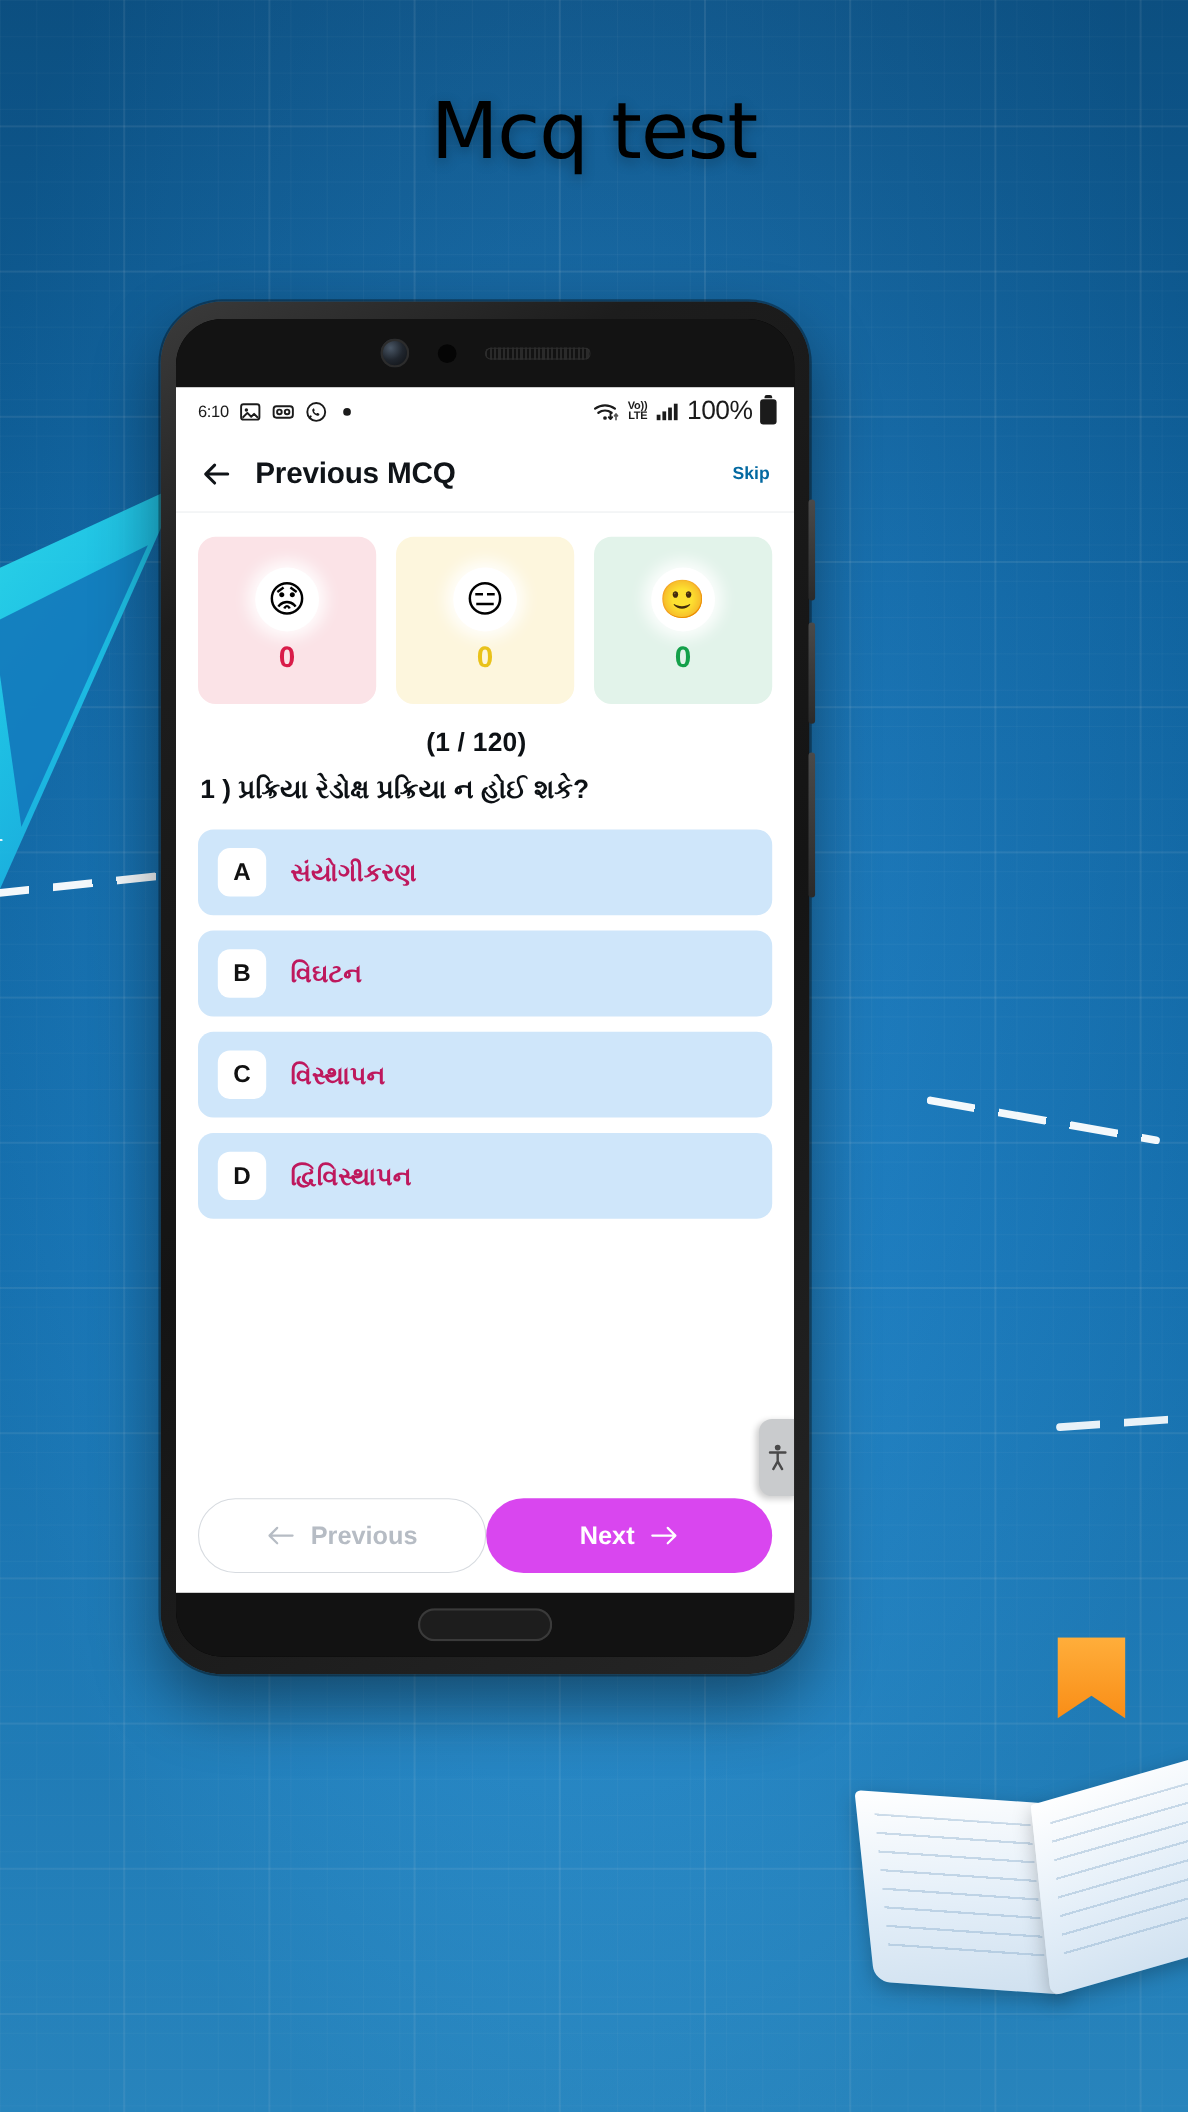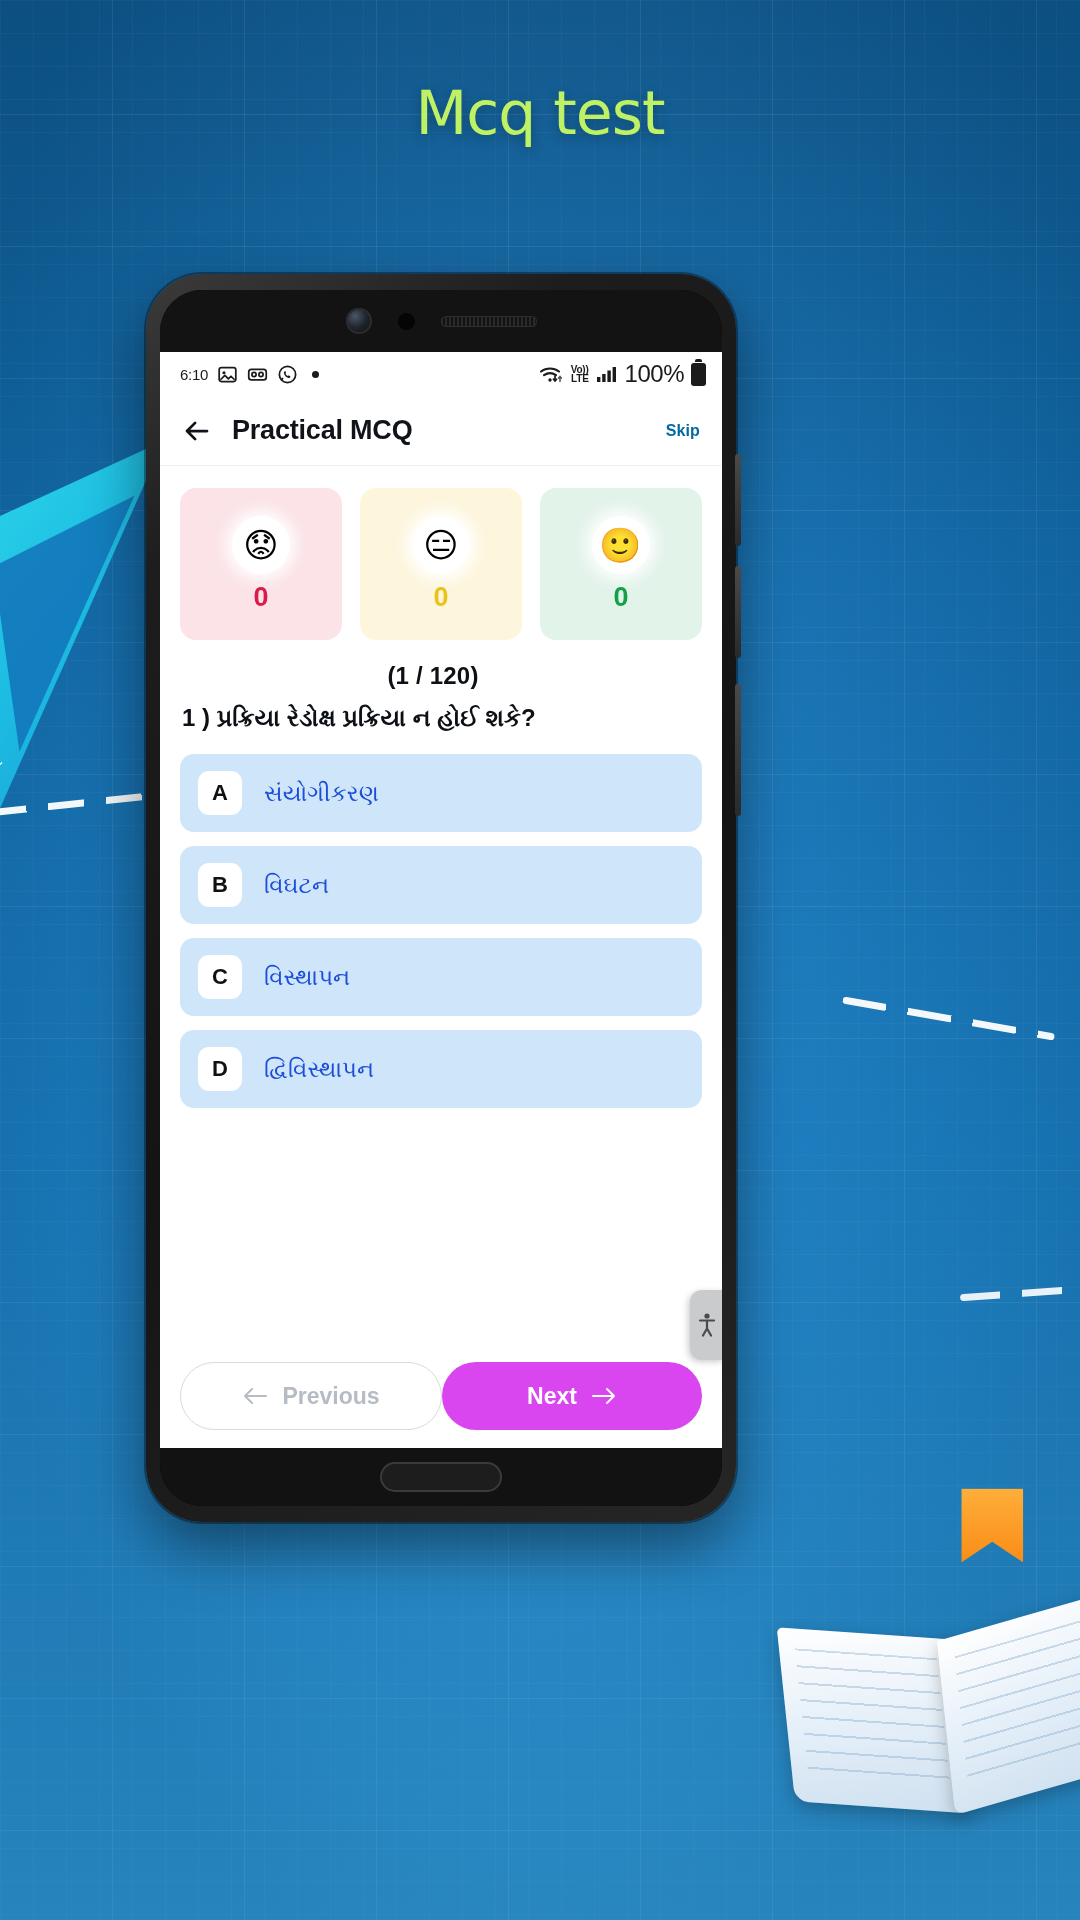--- a/index.html
+++ b/index.html
@@ -95,22 +95,22 @@
     position:absolute; right:74px; top:-6px; width:62px; height:74px;
     background:linear-gradient(180deg,#ffae3b,#f98d16);
     clip-path:polygon(0 0,100% 0,100% 100%,50% 72%,0 100%);
     transform:rotate(6deg);
   }
 
   
   .app-title {
     position:absolute; top:78px; left:0; width:100%;
     text-align:center;
-    color:#bef264;
-    font-size:60px;
+    color:#000000;
+    font-size:71px;
     font-weight:400;
     letter-spacing:-1px;
     text-shadow:0 3px 12px rgba(0,0,0,.28);
     font-family:"DejaVu Sans", sans-serif;
   }
 
   
   .phone {
     position:absolute;
     left:146px; top:274px;
@@ -231,21 +231,21 @@
   .options { padding:20px 20px 0 20px; display:flex; flex-direction:column; gap:14px; }
   .option {
     height:78px; border-radius:14px; background:#cfe6fa;
     display:flex; align-items:center; gap:22px; padding:0 18px;
   }
   .opt-key {
     width:44px; height:44px; border-radius:11px; background:#ffffff;
     display:flex; align-items:center; justify-content:center;
     font-size:22px; font-weight:700; color:#111;
   }
-  .opt-label { font-size:23px; font-weight:400; color:#1d4ed8; font-family:"Liberation Sans","DejaVu Sans", sans-serif; }
+  .opt-label { font-size:23px; font-weight:700; color:#be185d; font-family:"Liberation Sans","DejaVu Sans", sans-serif; }
 
   
   .navbtns {
     position:absolute; left:0; right:0; bottom:18px;
     display:flex; padding:0 20px;
   }
   .btn {
     flex:1; height:68px; border-radius:34px;
     display:flex; align-items:center; justify-content:center; gap:14px;
     font-size:23px; font-weight:600;
@@ -350,21 +350,21 @@
           <span class="batt"></span>
         </div>
       </div>
 
       <div class="appbar">
         <span class="back-btn">
           <svg width="30" height="30" viewBox="0 0 24 24">
             <path d="M20 12H4M10.5 5.5L4 12l6.5 6.5" fill="none" stroke="#101418" stroke-width="2.2" stroke-linecap="round" stroke-linejoin="round"></path>
           </svg>
         </span>
-        <span class="appbar-title">Practical MCQ</span>
+        <span class="appbar-title">Previous MCQ</span>
         <span class="skip-btn">Skip</span>
       </div>
 
       <div class="scores">
         <div class="score-card" style="background:#fbe3e7">
           <span class="score-emoji">😟</span>
           <span class="score-num" style="color:#d91c49">0</span>
         </div>
         <div class="score-card" style="background:#fdf6dd">
           <span class="score-emoji">😑</span>

